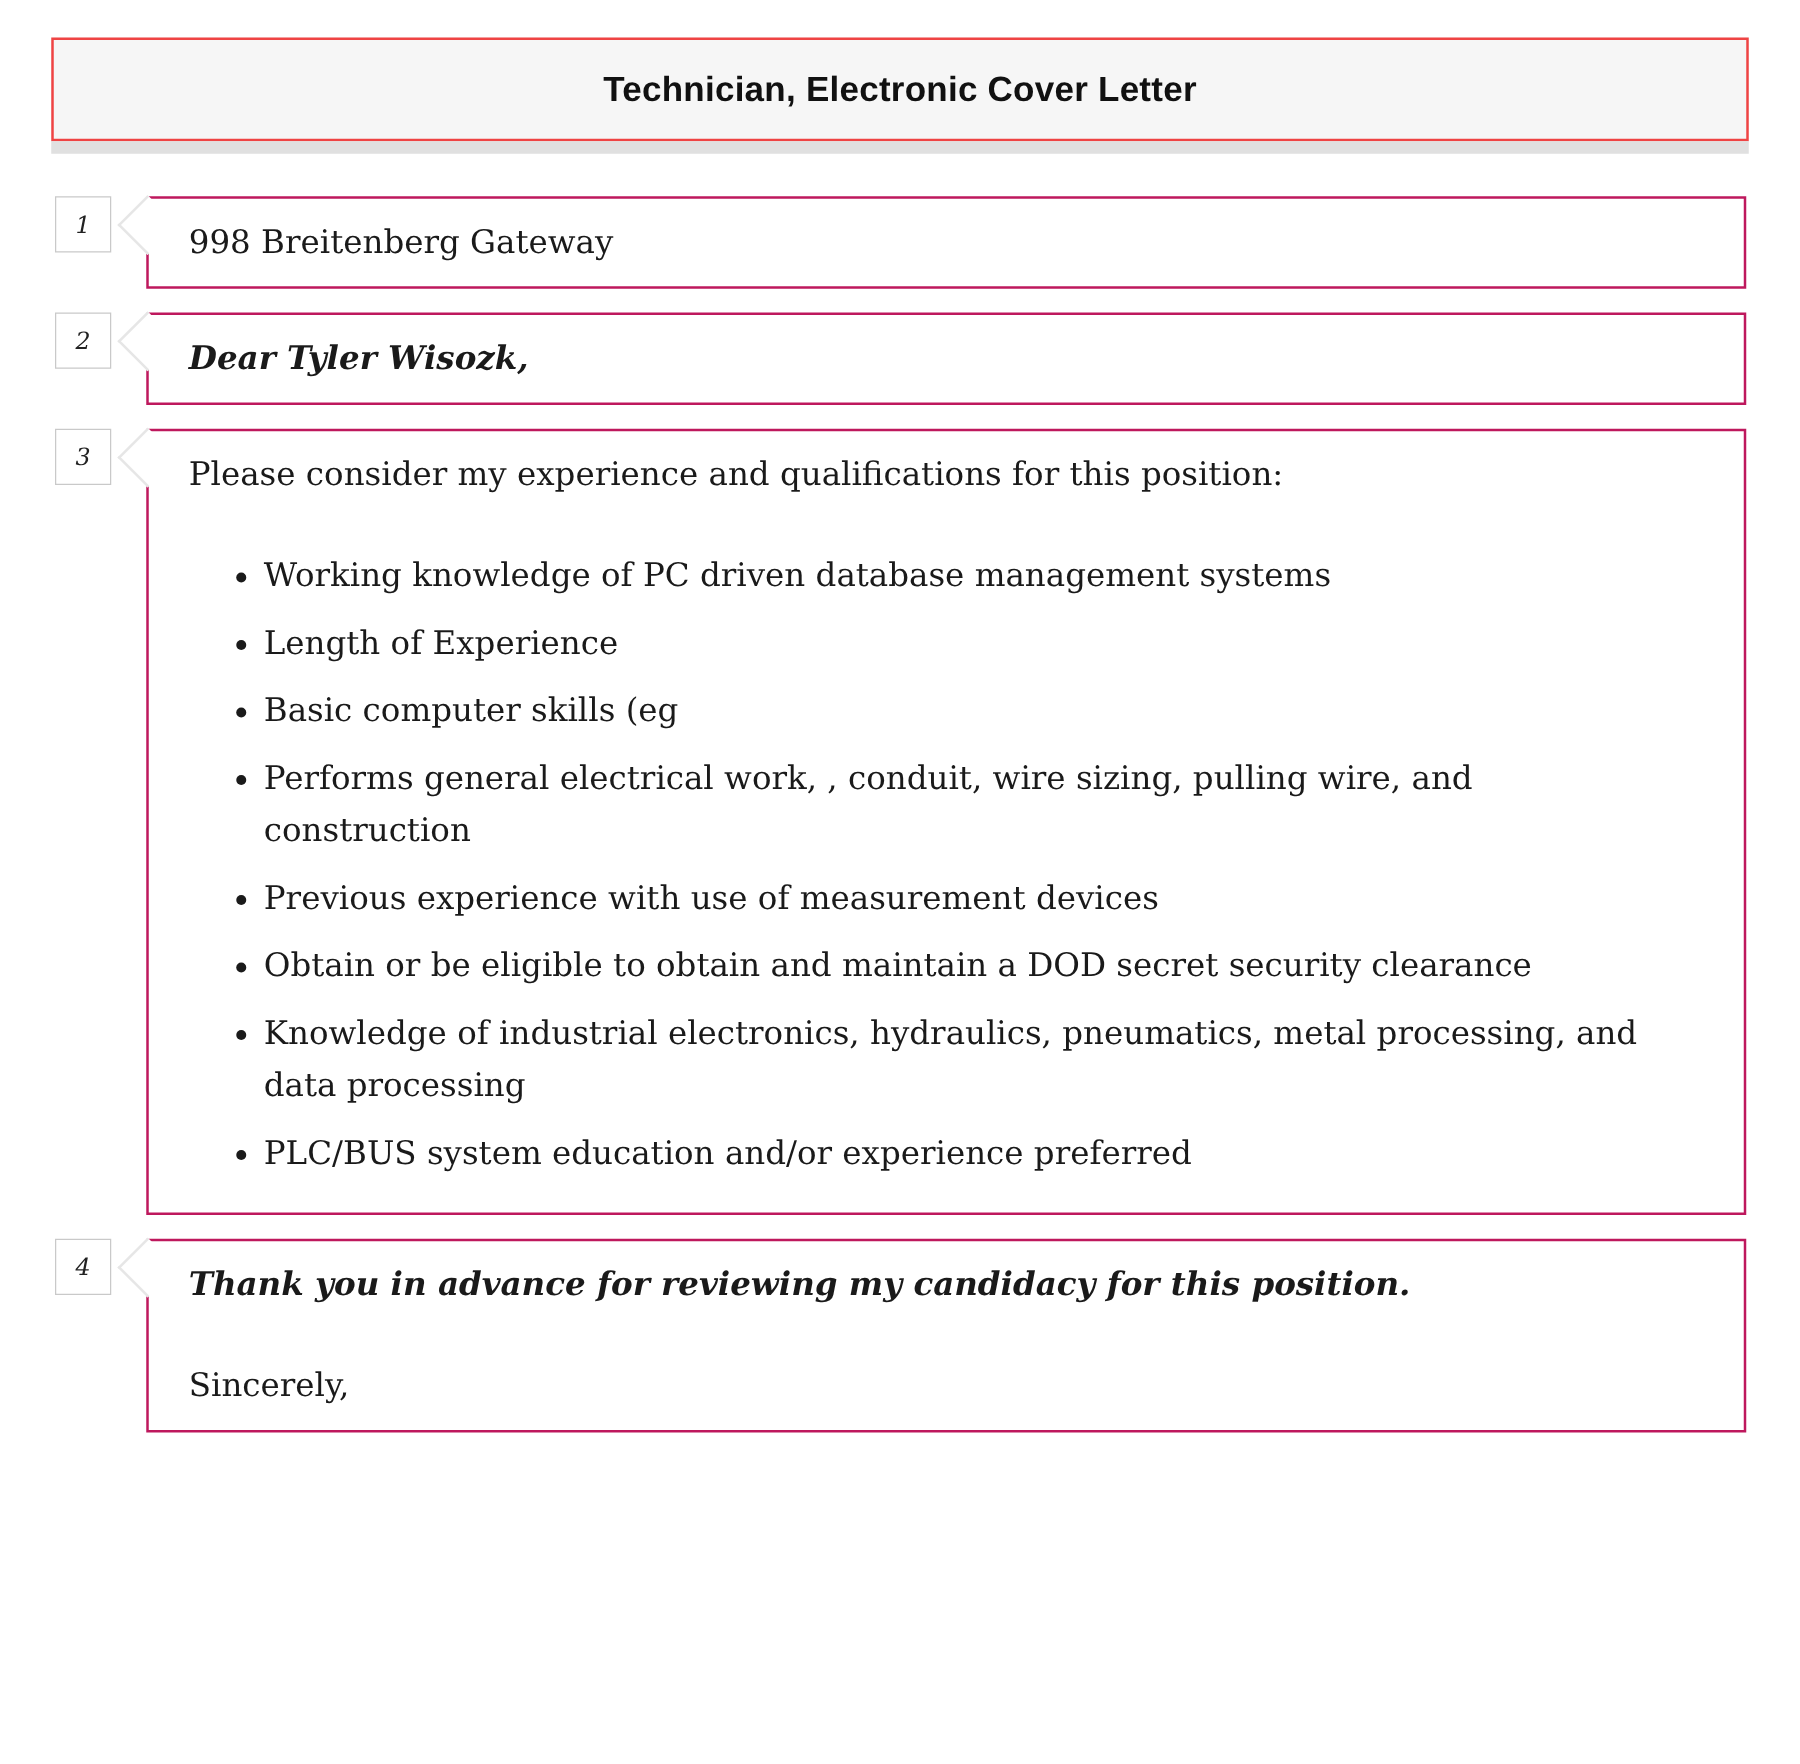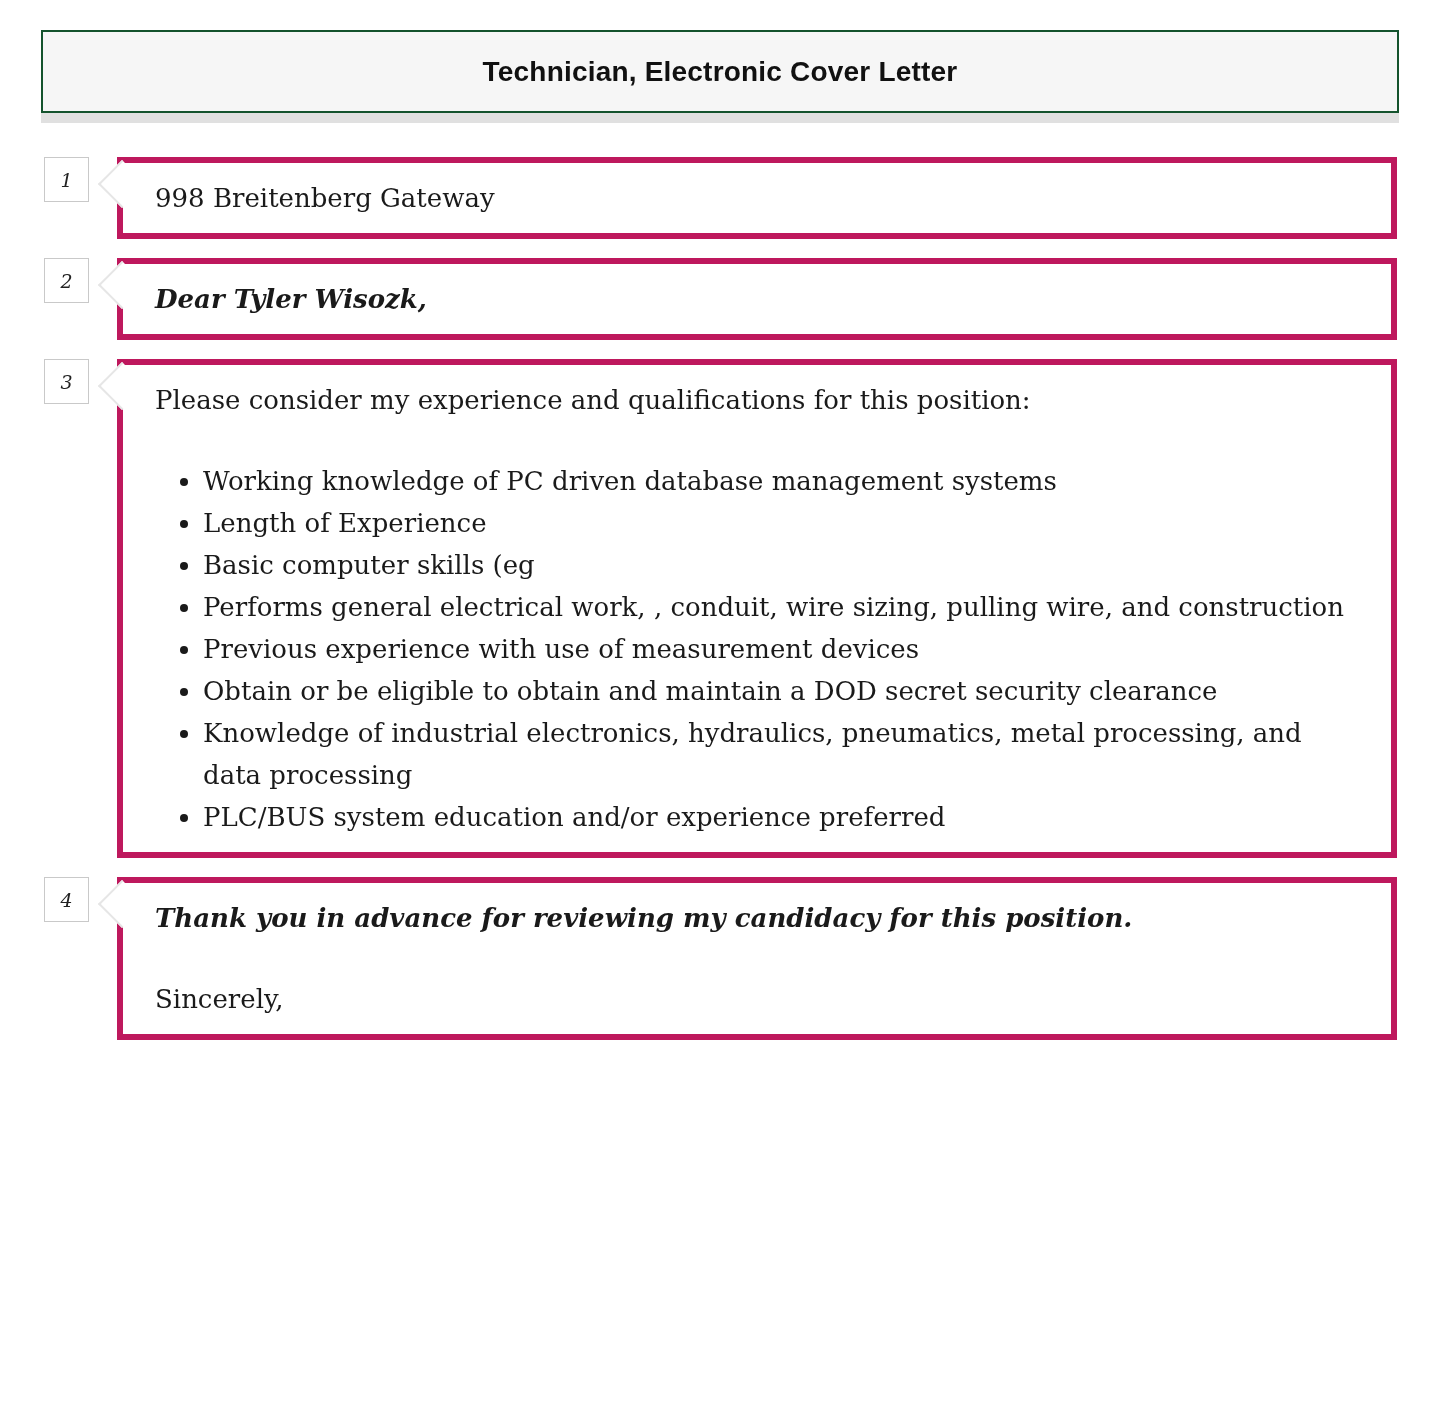--- a/index.html
+++ b/index.html
@@ -7,21 +7,21 @@
   body {
     width: 1440px;
     height: 1411px;
     background: #ffffff;
     font-family: "DejaVu Serif", serif;
   }
   .page-header {
     margin: 30px 41px 0;
     height: 83px;
     background: #f6f6f6;
-    border: 2px solid #14532d;
+    border: 2px solid #ef4444;
     display: flex;
     align-items: center;
     justify-content: center;
   }
   .page-header h1 {
     margin: 0;
     font-family: "Liberation Sans", sans-serif;
     font-weight: 700;
     font-size: 28px;
     line-height: 1;
@@ -50,21 +50,21 @@
     justify-content: center;
     font-style: italic;
     font-size: 19px;
     color: #222222;
   }
   .bubble {
     position: relative;
     flex: 1;
     margin-left: 28px;
     background: #ffffff;
-    border: 6px solid #be185d;
+    border: 2px solid #be185d;
     padding: 14px 45px 14px 32px;
     font-size: 26px;
     line-height: 42px;
     color: #1a1a1a;
   }
   .bubble::before {
     content: "";
     position: absolute;
     top: 4px;
     left: -18px;
@@ -76,21 +76,21 @@
     transform: rotate(45deg);
   }
   .bubble p { margin: 0 0 39px; }
   .bubble p.bold { font-weight: 700; font-style: italic; }
   .bubble > :last-child { margin-bottom: 0; }
   .bubble ul {
     margin: 0;
     padding: 0 0 0 48px;
     list-style: disc;
   }
-  .bubble li { margin: 0; }
+  .bubble li { margin: 12px; }
 </style>
 </head>
 <body>
 
 <header class="page-header">
   <h1>Technician, Electronic Cover Letter</h1>
 </header>
 <div class="header-shadow"></div>
 
 <main>

